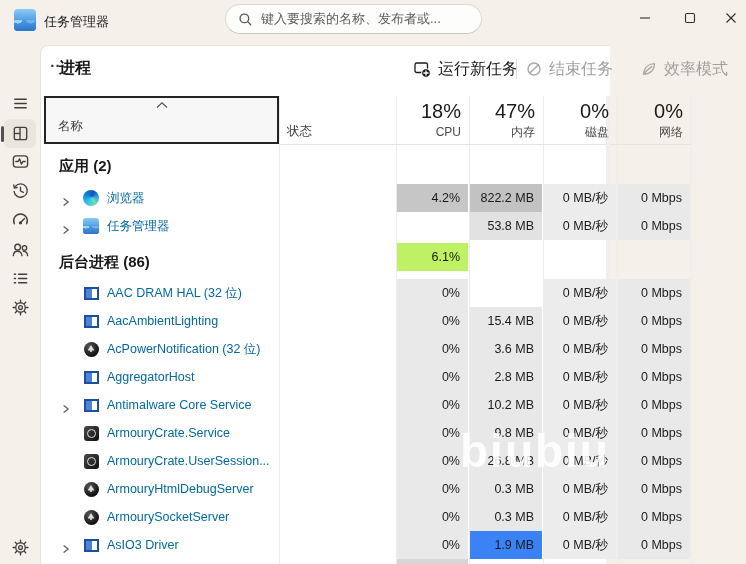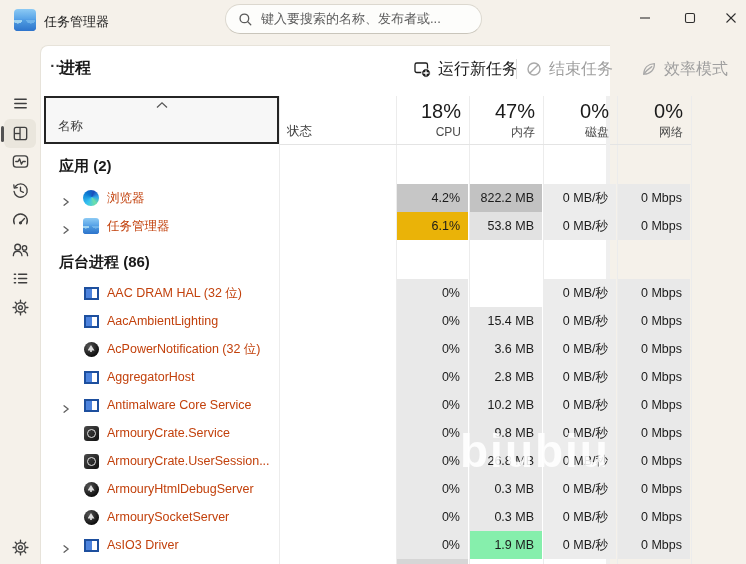--- a/index.html
+++ b/index.html
@@ -67,21 +67,21 @@
 
   
   .rows { position:absolute; left:0; top:100px; right:0; }
   .grow { position:relative; height:30px; }
   .grow .glabel { position:absolute; left:18px; top:50%; transform:translateY(-50%); font-size:15px; font-weight:600; color:#1a1a1a; }
   .grow.g0 { margin-top:5px; margin-bottom:3px; }
   .grow.g1 { margin-top:7px; margin-bottom:2px; }
   .prow { position:relative; height:28px; }
   .chev { position:absolute; left:20px; top:9px; width:10px; height:10px; }
   .picon { position:absolute; left:42px; top:6px; width:16px; height:16px; display:flex; align-items:center; justify-content:center; }
-  .pname { position:absolute; left:66px; top:0; line-height:28px; font-size:12.5px; color:#c2410c; white-space:nowrap; }
+  .pname { position:absolute; left:66px; top:0; line-height:28px; font-size:12.5px; color:#0369a1; white-space:nowrap; }
   .cell { position:absolute; top:0; height:28px; line-height:28px; font-size:12.5px; color:#1b1b1b; text-align:right; padding-right:8px; }
   .c-cpu { left:356px; width:71px; } .c-mem { left:429px; width:72px; }
   .c-disk { left:503px; width:72px; } .c-net { left:577px; width:72px; }
   .partial-cpu { position:absolute; left:356px; top:513px; width:71px; height:6px; }
   .scrollstrip { position:absolute; right:0; top:50px; bottom:0; width:4px; background:#efefef; }
 
   
   .icon-edge { width:16px; height:16px; border-radius:50%;
     background:conic-gradient(from 150deg at 55% 45%, #6fe0a8 0deg, #35c1f1 70deg, #0b78d1 160deg, #1b4dbb 230deg, #2fa7e8 300deg, #6fe0a8 360deg); }
   .icon-taskmgr { position:relative; width:16px; height:16px; border-radius:3px; overflow:hidden;
@@ -311,21 +311,21 @@
         <div class="prow">
     <span class="chev">
       <svg width="10" height="10" viewBox="0 0 10 10" fill="none" stroke="#5f5f5f" stroke-width="1.3" stroke-linecap="round" stroke-linejoin="round">
               <polyline points="3,1.8 7.2,5 3,8.2"></polyline>
             </svg>
     </span>
     <span class="picon">
             <span class="icon-taskmgr"></span>
           </span>
     <span class="pname">任务管理器</span>
-    <span class="cell c-cpu" style="background: #eab308;">6.1%</span>
+    <span class="cell c-cpu" style="background: #bef264; margin-top: 31px;">6.1%</span>
     <span class="cell c-mem" style="background: rgb(226, 226, 226);">53.8 MB</span>
     <span class="cell c-disk" style="background: rgb(236, 236, 236);">0 MB/秒</span>
     <span class="cell c-net" style="background: rgb(233, 233, 233);">0 Mbps</span>
   </div>
         <div class="grow g1">
     <span class="glabel">后台进程 (86)</span>
   </div>
         <div class="prow">
 
     <span class="picon">
@@ -432,21 +432,21 @@
     <span class="chev">
       <svg width="10" height="10" viewBox="0 0 10 10" fill="none" stroke="#5f5f5f" stroke-width="1.3" stroke-linecap="round" stroke-linejoin="round">
               <polyline points="3,1.8 7.2,5 3,8.2"></polyline>
             </svg>
     </span>
     <span class="picon">
             <span class="icon-appwin"></span>
           </span>
     <span class="pname">AsIO3 Driver</span>
     <span class="cell c-cpu" style="background: rgb(233, 233, 233);">0%</span>
-    <span class="cell c-mem" style="background: #86efac;">1.9 MB</span>
+    <span class="cell c-mem" style="background: #3b82f6;">1.9 MB</span>
     <span class="cell c-disk" style="background: rgb(236, 236, 236);">0 MB/秒</span>
     <span class="cell c-net" style="background: rgb(233, 233, 233);">0 Mbps</span>
   </div>
       </div>
     <div class="partial-cpu" style="background: rgb(214, 214, 214);"></div>
   </div>
 
   <div class="watermark">biubiu</div>
 </div>
 

